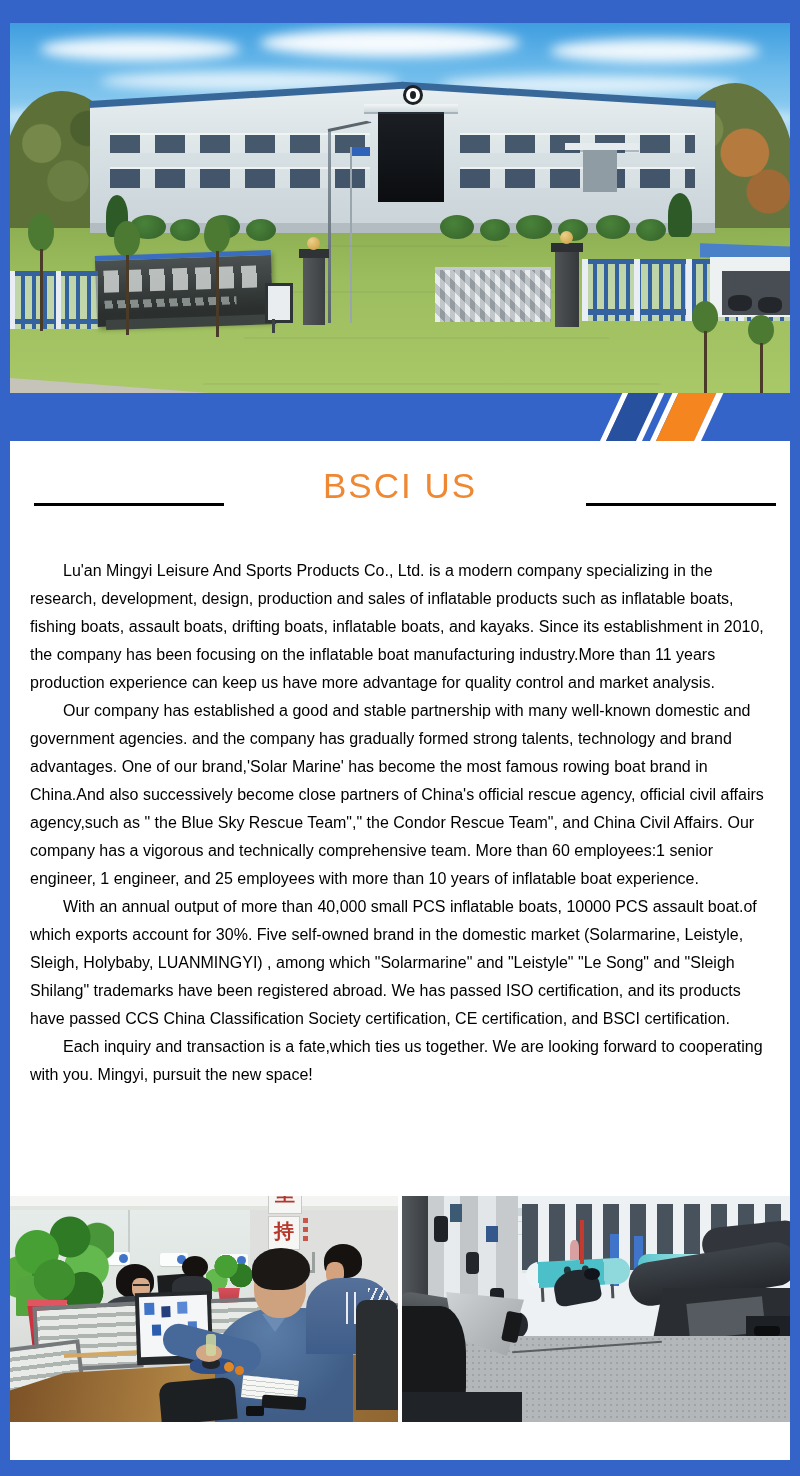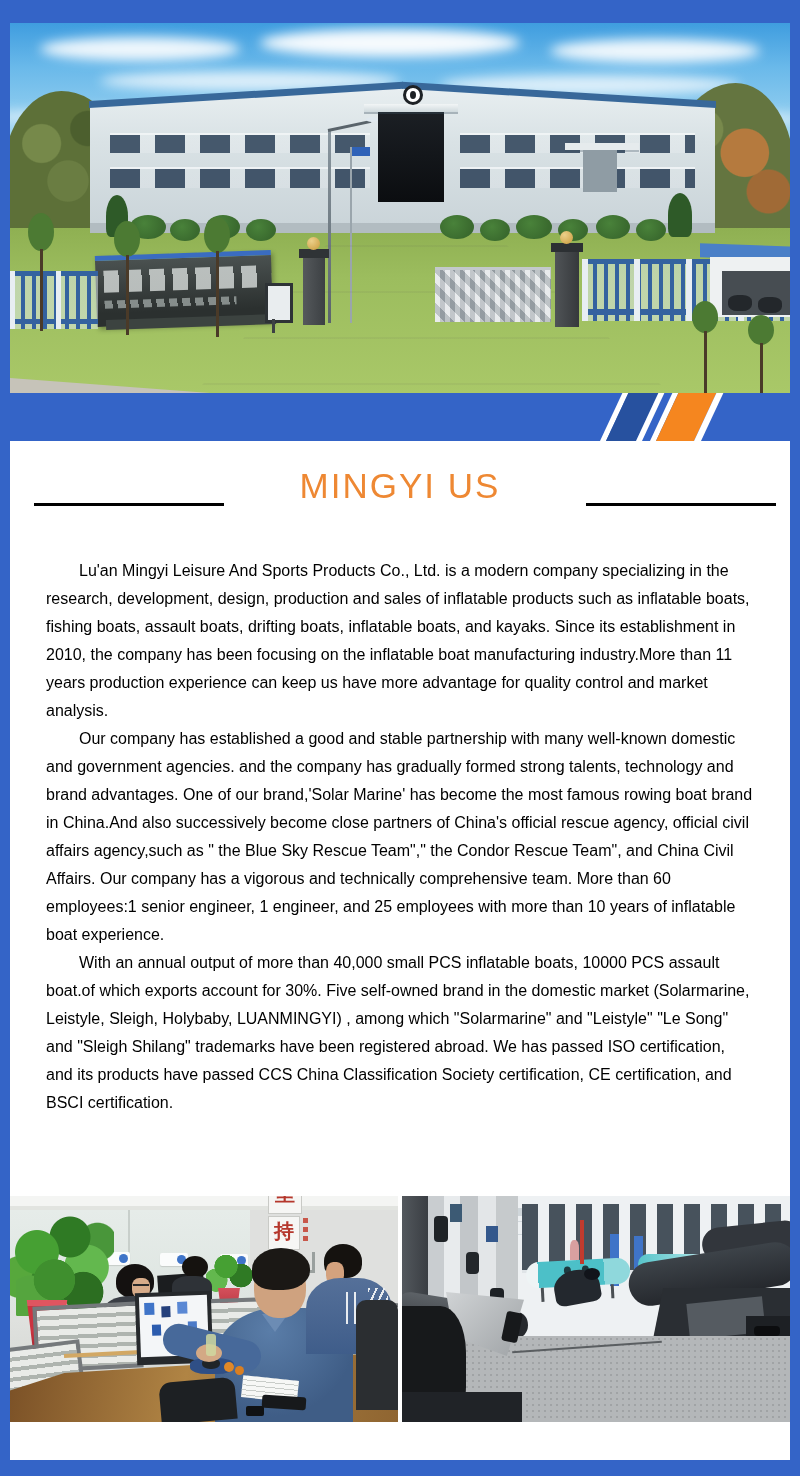--- a/index.html
+++ b/index.html
@@ -9,21 +9,21 @@
   .hero{position:absolute;left:10px;top:23px;width:780px;height:370px;overflow:hidden;background:#9dd4f1;}
   .cloud{position:absolute;background:#fff;border-radius:50%;filter:blur(6px);}
   .band{position:absolute;left:0;top:393px;width:800px;height:48px;}
   .stripes{position:absolute;left:600px;top:0;height:48px;display:flex;transform:skewX(-25deg);transform-origin:left bottom;}
   .stripes div{height:48px;}
   .card{position:absolute;left:10px;top:441px;width:780px;height:1019px;background:#fff;}
   .about-header{position:relative;height:98px;}
   .about-title{text-align:center;padding-top:25px;font-size:35px;letter-spacing:2px;color:#ee8833;}
   .about-sub{text-align:center;margin-top:3px;font-size:11.5px;font-weight:bold;letter-spacing:.3px;color:#111;}
   .rule{position:absolute;top:62px;width:190px;height:3px;background:#000;}
-  .about-text{padding:0 36px;margin-top:18px;height:650px;overflow:hidden;
+  .about-text{padding:0 20px;margin-top:18px;height:650px;overflow:hidden;
               font-size:16px;line-height:28px;color:#000;}
   .about-text p{margin:0;text-indent:33px;}
   .gallery{position:absolute;left:10px;top:755px;display:flex;gap:4px;}
   .photo{position:relative;width:388px;height:226px;overflow:hidden;}
   .office{background:linear-gradient(180deg,#eceded 0%,#dfe1de 55%,#cfd1cd 100%);}
   .workshop{background:#eef1f3;}
   .footerband{position:absolute;left:0;top:1460px;width:800px;height:16px;background:#3464c7;}
   .slat{background:repeating-linear-gradient(180deg,#e9ebe8 0 6px,#aeb4af 6px 10px);border:4px solid #75797c;}
   .calli{font-family:"DejaVu Sans",sans-serif;color:#b5372c;font-weight:bold;line-height:1;}
 </style>
@@ -146,27 +146,28 @@
       <div style="width:38px;background:#f5861f;"></div>
       <div style="width:7px;background:#fff;"></div>
     </div>
   </div>
 
   <div class="card">
 
     <div class="about-header">
       <div class="rule" style="left:24px;"></div>
       <div class="rule" style="right:14px;"></div>
-      <div class="about-title">MINGYI US</div>
+      <div class="about-title">BSCI US</div>
     </div>
 
     <div class="about-text">
       <p>Lu'an Mingyi  Leisure And Sports Products Co., Ltd. is a modern company specializing in the research, development, design, production and sales of inflatable products such as inflatable boats, fishing boats, assault boats, drifting boats, inflatable boats, and kayaks. Since its establishment in 2010, the company has been focusing on the inflatable boat manufacturing industry.More than 11 years production experience can keep us have more advantage for quality control and market analysis.</p>
       <p>Our company has established a good and stable partnership with many well-known domestic and government agencies. and the company has gradually formed strong talents, technology and brand advantages. One of our brand,'Solar Marine' has become the most famous rowing boat brand in China.And also successively become close partners of China's official rescue agency, official civil affairs agency,such as " the Blue Sky Rescue Team"," the Condor Rescue Team", and China Civil Affairs. Our company has a vigorous and technically comprehensive team. More than 60 employees:1 senior engineer, 1 engineer, and 25 employees with more than 10 years of inflatable boat experience.</p>
       <p>With an annual output of more than 40,000 small PCS inflatable boats, 10000 PCS assault boat.of which exports account for 30%.  Five self-owned brand in the domestic market (Solarmarine, Leistyle, Sleigh, Holybaby, LUANMINGYI) , among which "Solarmarine" and "Leistyle" "Le Song" and "Sleigh Shilang" trademarks have been registered abroad. We has passed ISO certification, and its products have passed CCS China Classification Society certification, CE certification, and BSCI certification.</p>
+      <p>Each inquiry and transaction is a fate,which ties us together. We are looking forward to cooperating with you. Mingyi, pursuit the new space!</p>
     </div>
 
     <div class="gallery" style="left:0;">
 
       <div class="photo office">
         <div class="abs" style="left:0;top:0;width:388px;height:10px;background:#f4f5f3;"></div>
         <div class="abs" style="left:0;top:10px;width:388px;height:4px;background:#e2e4e0;"></div>
         <div class="abs" style="left:0;top:14px;width:240px;height:100px;background:linear-gradient(180deg,#e6ece9,#dde4e0);"></div>
         <div class="abs" style="left:118px;top:14px;width:2px;height:100px;background:#c8cfcb;"></div>
         <div class="abs" style="left:240px;top:14px;width:148px;height:110px;background:#dfe0de;"></div>

